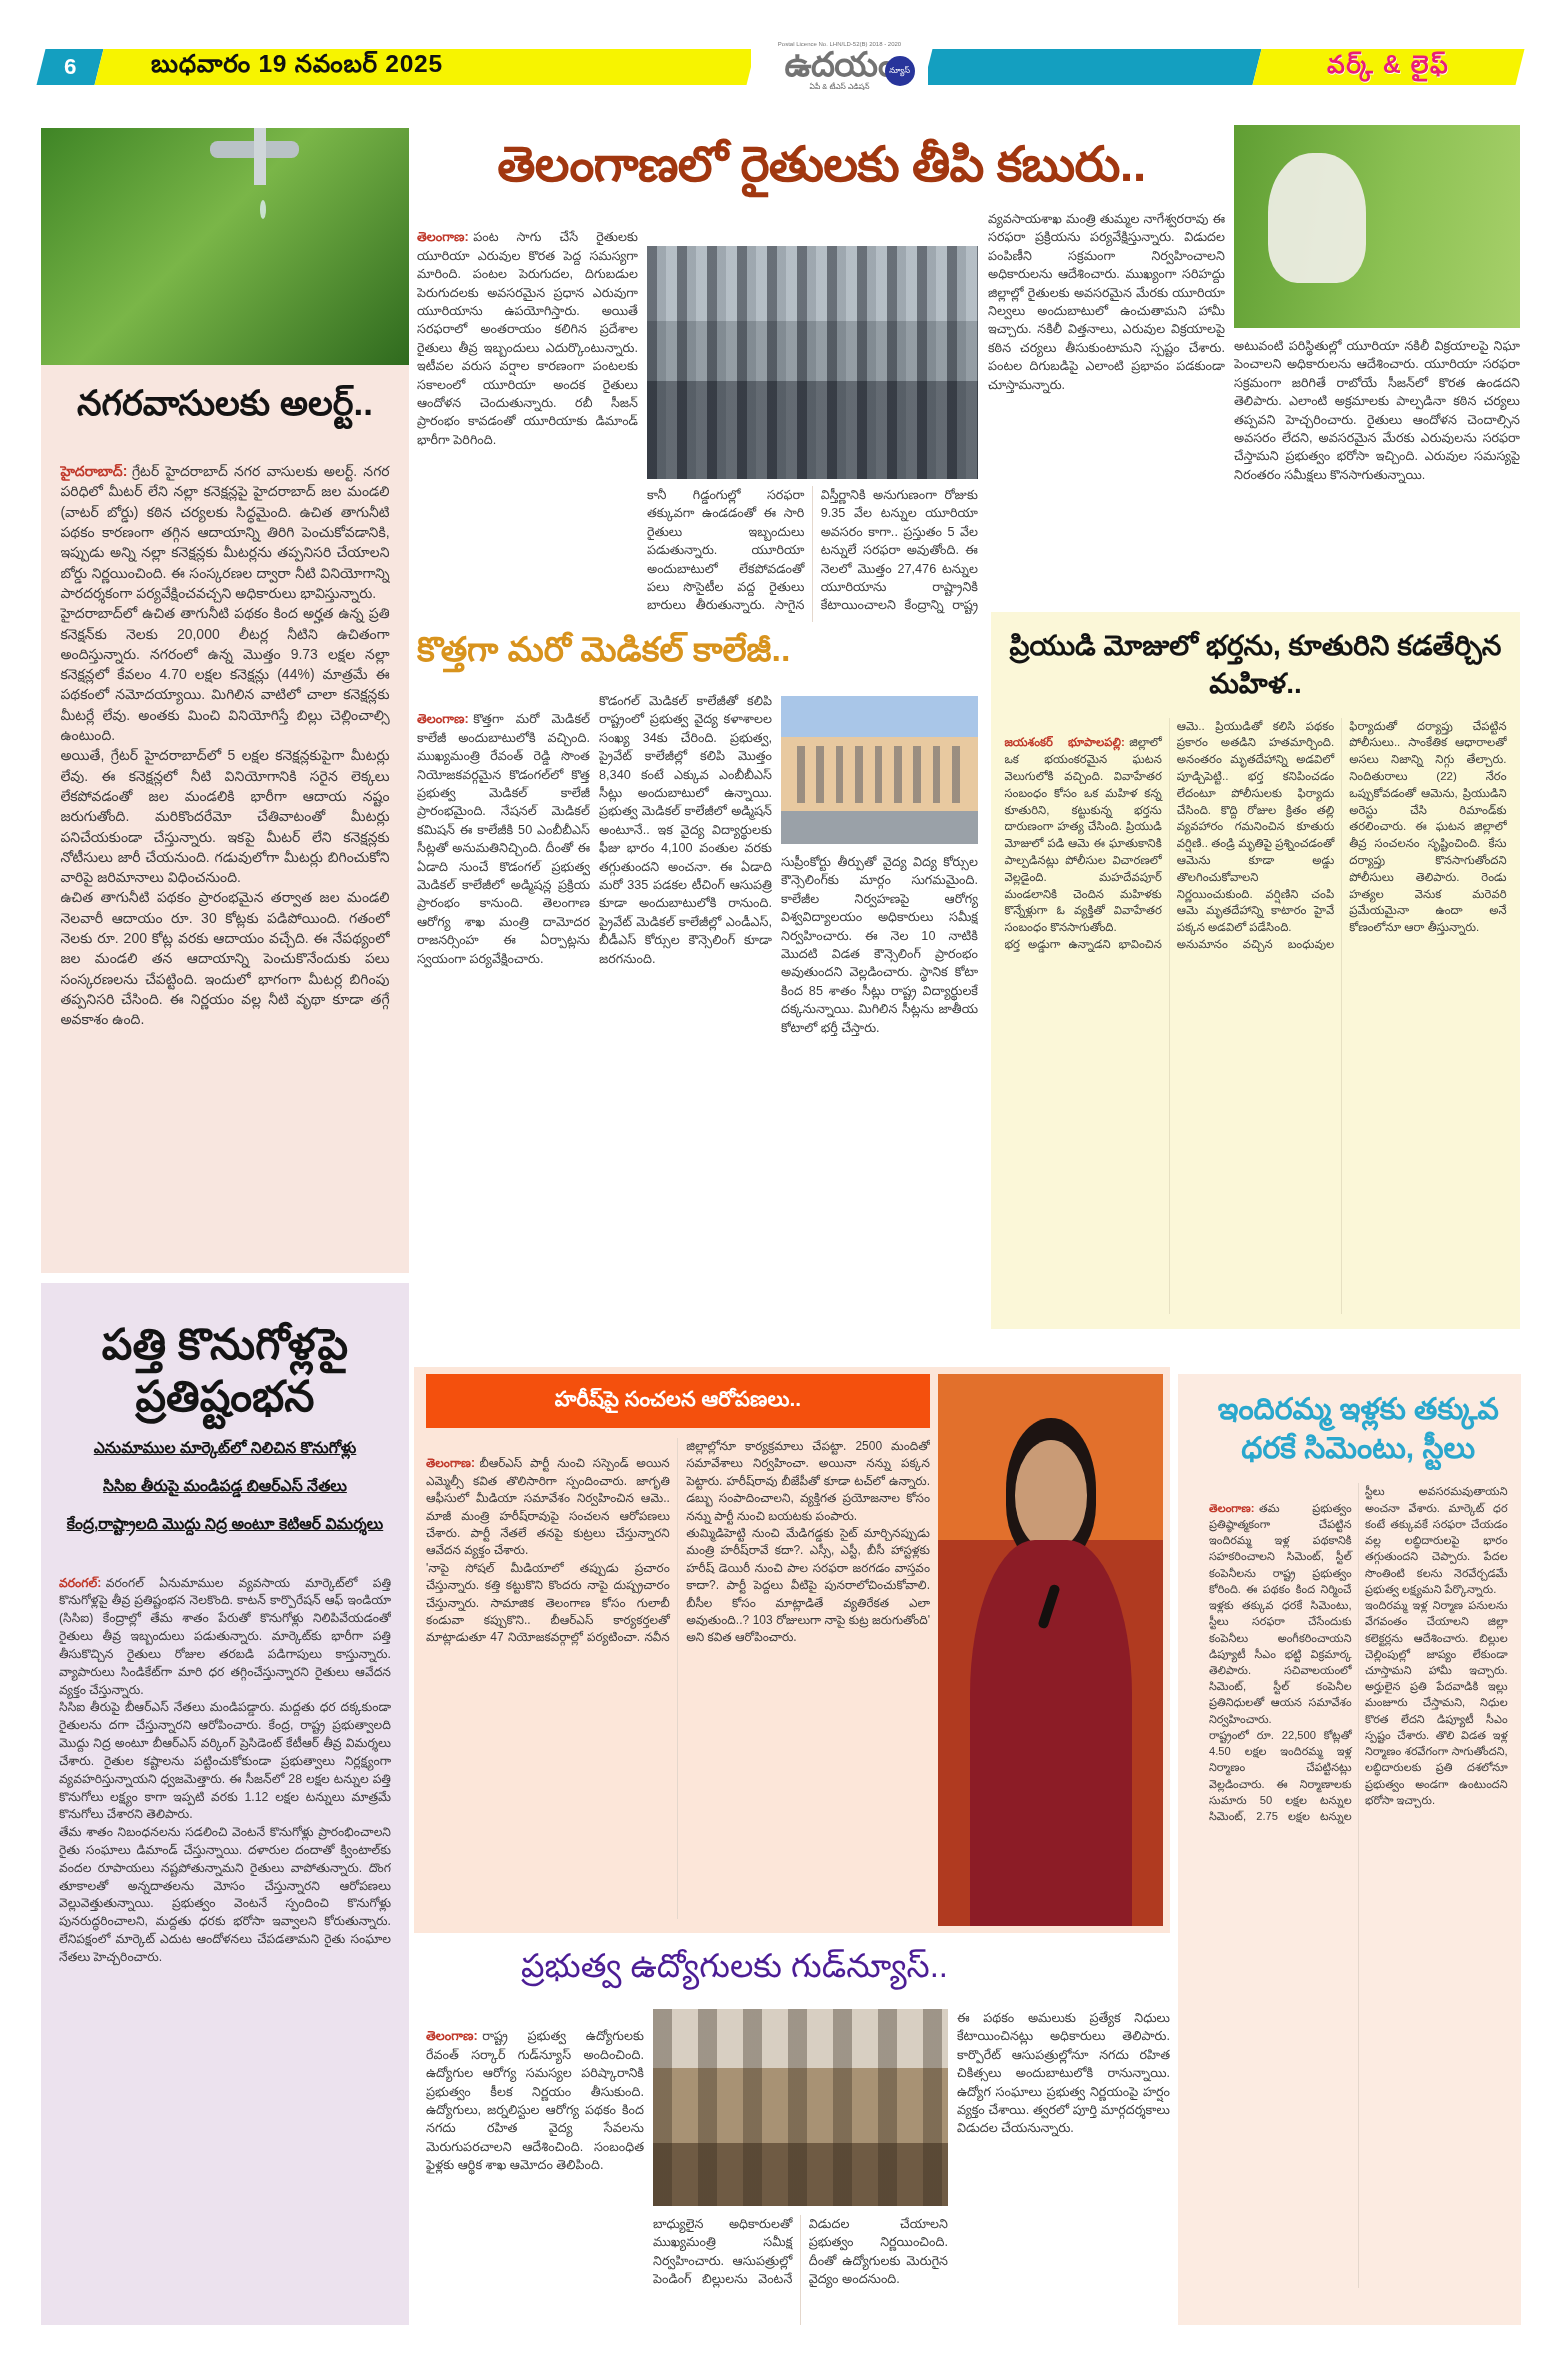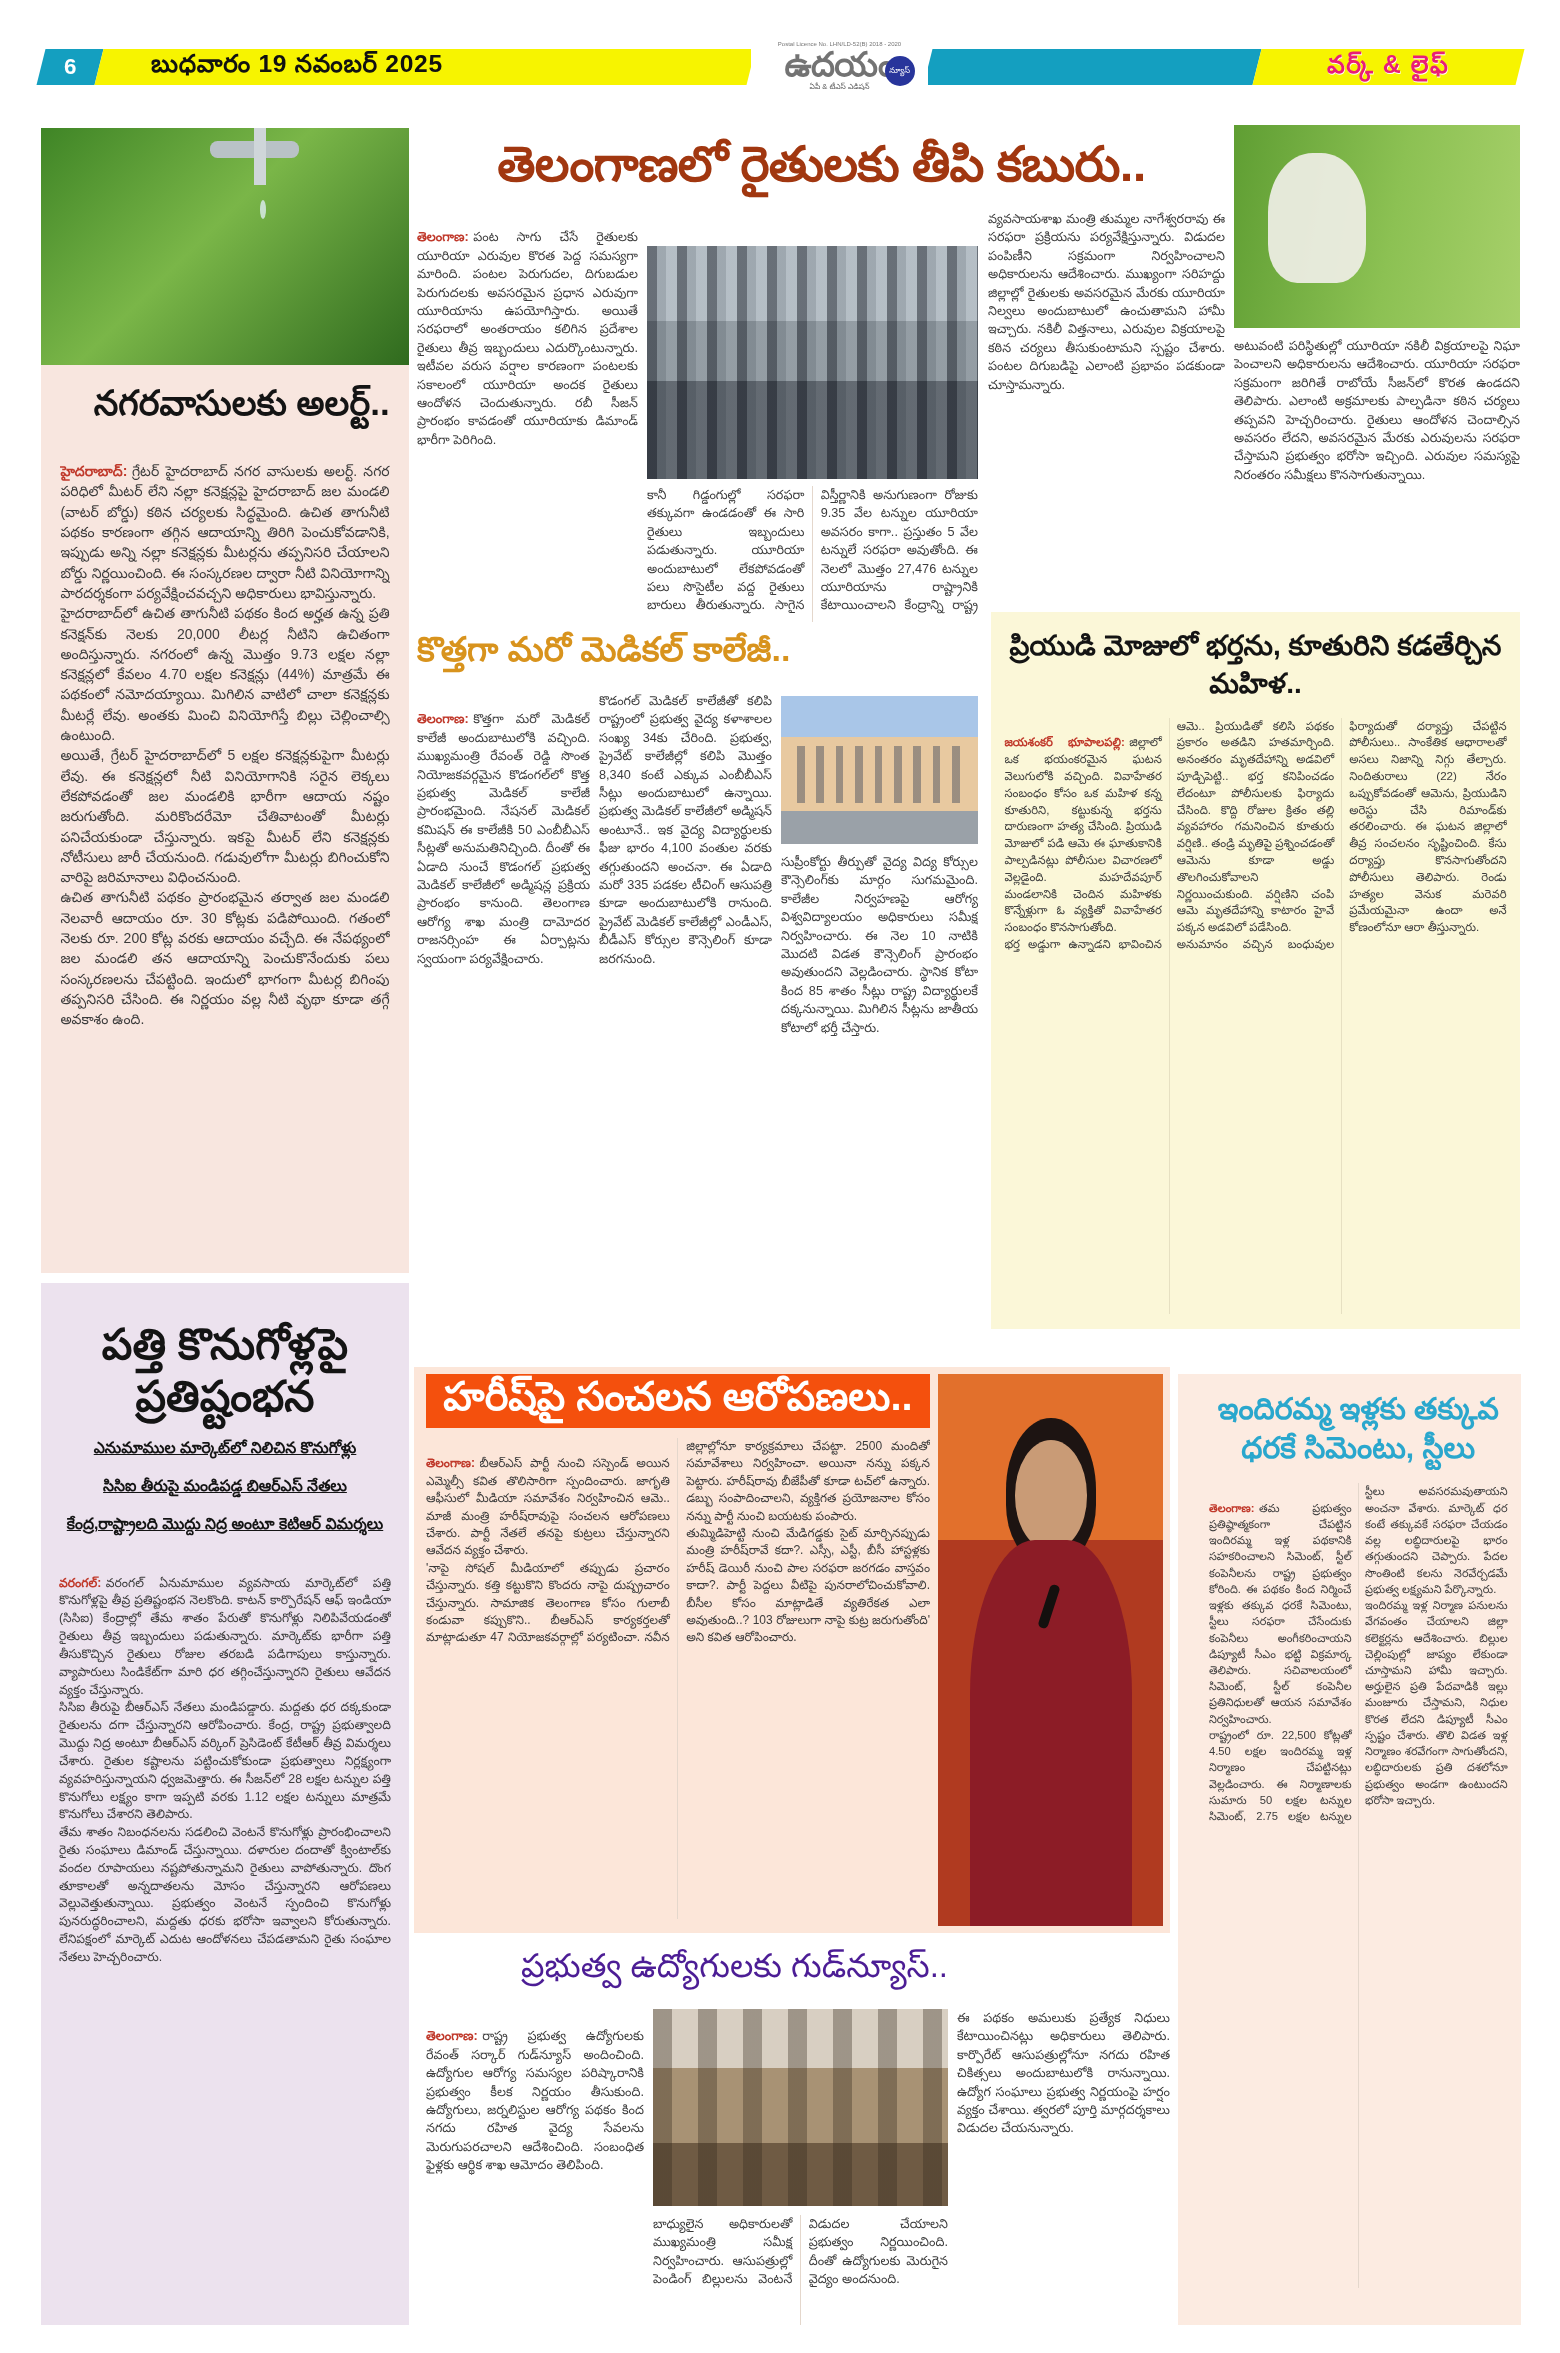--- a/index.html
+++ b/index.html
@@ -26,25 +26,25 @@
 
   
   .abs { position:absolute; }
   .body { font-size:12.7px; line-height:1.45; color:#3b3b3b; text-align:justify; white-space:pre-line; overflow:hidden; }
   .dateline { color:#c0392b; font-weight:bold; margin-right:4.5px; }
   .cols2 { column-count:2; column-gap:16.4px; column-rule:0.7px solid #e4d7cc; }
   .cols3 { column-count:3; column-gap:15px; column-rule:0.7px solid #e6e0c2; }
 
   
   .hl-main { font-size:49px; font-weight:800; color:#a13710; letter-spacing:-0.7px; line-height:1.05;text-align:center; }
-  .hl-alert { font-size:35px; font-weight:800; color:#141414; text-align:right; line-height:1.1; }
+  .hl-alert { font-size:35px; font-weight:800; color:#141414; text-align:center; line-height:1.1; }
   .hl-medical { font-size:34px; font-weight:800; color:#d8931d; line-height:1.05; }
   .hl-woman { font-size:28px; font-weight:800; color:#141414; text-align:center; line-height:1.35; }
   .hl-cotton { font-size:43px; font-weight:800; color:#141414; text-align:center; line-height:1.2; }
-  .hl-harish { font-size:40px; font-weight:800; color:#ffffff; text-align:right; }
+  .hl-harish { font-size:21px; font-weight:800; color:#ffffff; text-align:right; }
   .hl-indiramma { font-size:30px; font-weight:800; color:#2aa7cd; text-align:center; line-height:1.3; }
   .hl-goodnews { font-size:33px; font-weight:400; color:#4c1d95;text-align:right; }
 
   .subhead { font-size:15.7px; font-weight:bold; color:#141414; text-align:center; text-decoration:underline; margin-top:16.4px; }
 
   
   .panel-alert { background:#f8e6df; padding:19.4px 19.4px; }
   .panel-cotton { background:#ece2ee; padding:36px 18px; }
   .panel-woman { background:#fbf7d8; padding:15px 13.4px; }
   .panel-harish-bg { background:#fce6d9; }

